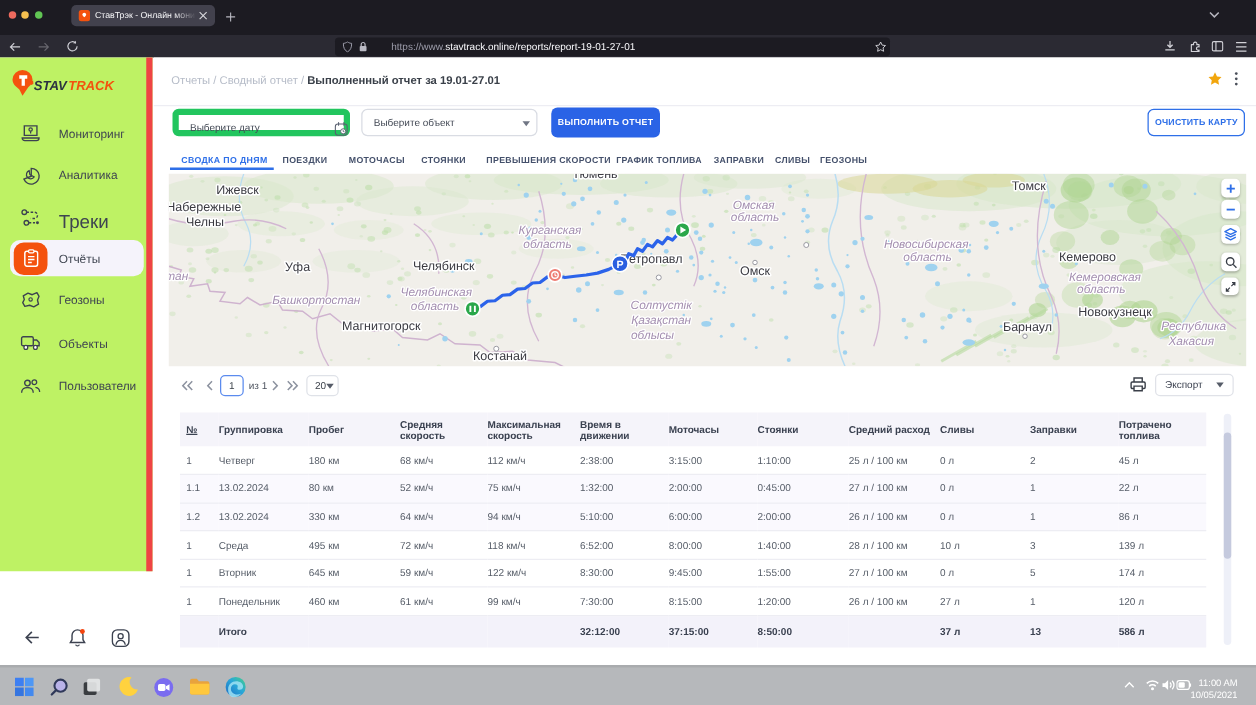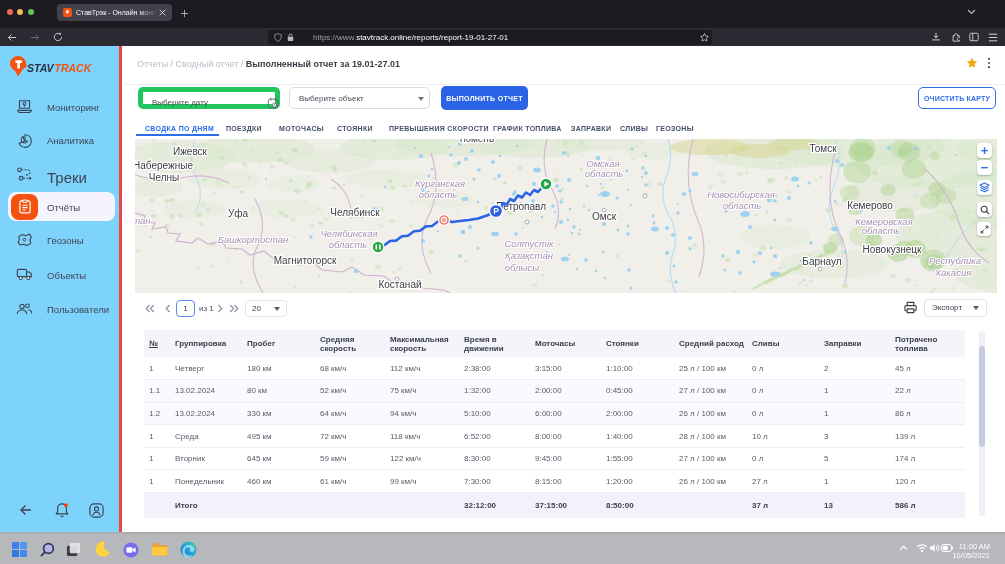--- a/index.html
+++ b/index.html
@@ -61,21 +61,21 @@
     </svg>
   <svg class="abs" style="left:969px;top:4px" width="10" height="10" viewBox="0 0 12 12">
       <rect x="1" y="1.5" width="10" height="9" rx="1.5" fill="none" stroke="#d2d2d8" stroke-width="1.1"></rect>
       <path d="M4.5 1.5v9" stroke="#d2d2d8" stroke-width="1.1"></path>
     </svg>
   <svg class="abs" style="left:988px;top:4.5px" width="10" height="9" viewBox="0 0 12 10">
       <path d="M1 1h10M1 5h10M1 9h10" stroke="#d2d2d8" stroke-width="1.2"></path>
     </svg>
 </div>
 
-<div class="abs" style="left:0;top:46px;width:122px;height:486px;background:#7dd3fc;border-right:3px solid #ef4444">
+<div class="abs" style="left:0;top:46px;width:122px;height:411px;background:#bef264;border-right:5px solid #ef4444">
 
   <svg class="abs" style="left:9px;top:9px" width="88" height="24" viewBox="0 0 88 24">
     <path d="M9 1a8 8 0 0 1 8 7.6c0 3-1.7 4.6-3.4 6.2L9 21.5 6.5 16.6C4.3 14.5 1 12.6 1 8.6A8 8 0 0 1 9 1z" fill="#f4520e"></path>
     <path d="M6.4 5.2h6.4v2.7h-1.9V13.6H8.3V7.9H6.4z" fill="#fff"></path>
     <path d="M15.3 10.4l2.2-1.1 .2 2.9-2.2 .9z" fill="#f4520e"></path>
     <text x="18" y="16.8" font-family="Liberation Sans" font-size="10.5" font-weight="bold" font-style="italic" fill="#2b3240">STAV</text>
     <text x="45.5" y="16.8" font-family="Liberation Sans" font-size="10.5" font-weight="bold" font-style="italic" fill="#f4520e">TRACK</text>
   </svg>
 
   <div class="abs" style="left:8px;top:146px;width:107px;height:29px;background:#f5f3fb;border-radius:8px"></div>
@@ -711,21 +711,21 @@
     <path d="M4.6 1L1.2 4.5 4.6 8" stroke="#8d93a0" stroke-width="1.2" fill="none"></path>
   </svg>
 <div class="abs flex" style="left:176px;top:300px;width:19px;height:17px;border:1px solid #5b8bee;border-radius:4px;justify-content:center;color:#3a4049;font-size:8px">1</div>
 <div class="abs" style="left:199px;top:304px;color:#4a505c;font-size:8px">из 1</div>
 <svg class="abs" style="left:217px;top:304px" width="6" height="9" viewBox="0 0 6 9">
     <path d="M1.4 1L4.8 4.5 1.4 8" stroke="#8d93a0" stroke-width="1.2" fill="none"></path>
   </svg>
 <svg class="abs" style="left:229px;top:304px" width="10" height="9" viewBox="0 0 10 9">
     <path d="M1.2 1L4.6 4.5 1.2 8M5.4 1L8.8 4.5 5.4 8" stroke="#8d93a0" stroke-width="1.2" fill="none"></path>
   </svg>
-<div class="abs flex" style="left:245px;top:300px;width:42px;height:17px;border:1px solid #dfe2e8;border-radius:4px;color:#3a4049;font-size:8px;padding:0 6px;justify-content:space-between">
+<div class="abs flex" style="left:245px;top:300px;width:26px;height:17px;border:1px solid #dfe2e8;border-radius:4px;color:#3a4049;font-size:8px;padding:0 6px;justify-content:space-between">
     <span>20</span>
     <span style="width:0;height:0;border-left:3.5px solid transparent;border-right:3.5px solid transparent;border-top:4.5px solid #565c68"></span>
   </div>
 <svg class="abs" style="left:903px;top:300px" width="15" height="15" viewBox="0 0 16 16">
     <path d="M4.5 6V2.5h7V6" fill="none" stroke="#3a3f48" stroke-width="1.2"></path>
     <rect x="2" y="6" width="12" height="5.5" rx="1" fill="none" stroke="#3a3f48" stroke-width="1.2"></rect>
     <path d="M4.5 9.5h7v4h-7z" fill="#fff" stroke="#3a3f48" stroke-width="1.2"></path>
   </svg>
 <div class="abs flex" style="left:924px;top:299px;width:63px;height:17.5px;border:1px solid #e0e2e8;border-radius:4px;color:#3c4250;font-size:8px;padding:0 7px;justify-content:space-between">
     <span>Экспорт</span>

